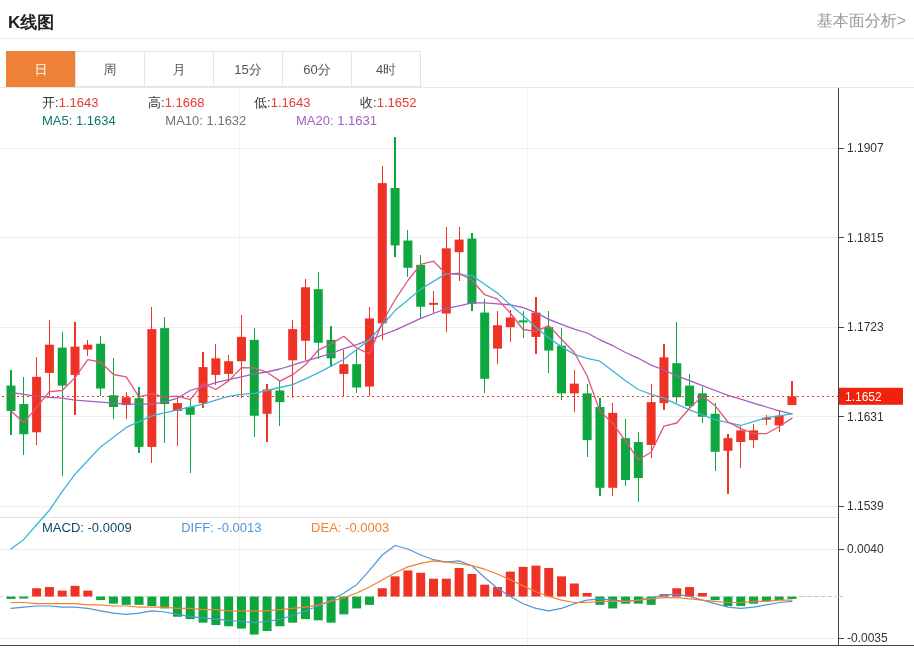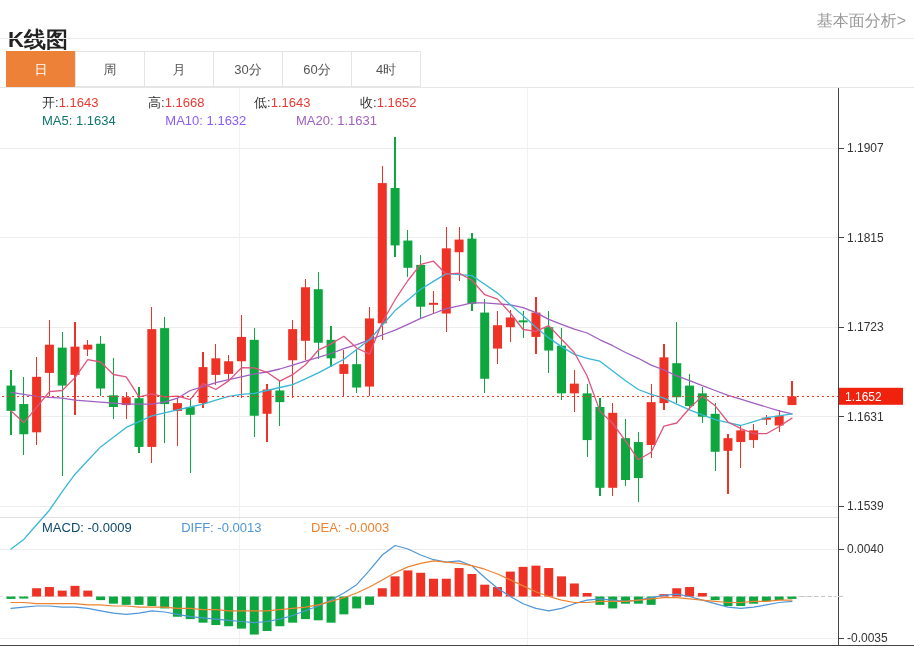--- a/index.html
+++ b/index.html
@@ -1,51 +1,51 @@
 <!DOCTYPE html>
 <html><head>
 <meta charset="utf-8">
 <style>
   html,body{margin:0;padding:0;background:#fff;}
   .app{position:relative;width:914px;height:649px;background:#fff;overflow:hidden;
        font-family:"Liberation Sans",sans-serif;}
-  .hdr-title{position:absolute;left:8px;top:25px;font-size:22px;font-weight:bold;color:#222;}
+  .hdr-title{position:absolute;left:8px;top:11px;font-size:17px;font-weight:bold;color:#222;}
   .hdr-link{position:absolute;right:8px;top:11px;font-size:16px;color:#999;text-decoration:none;cursor:pointer;}
   .title-rule{position:absolute;left:0;top:38px;width:914px;height:1px;background:#ececec;}
   .tabs{position:absolute;left:7px;top:51px;display:flex;}
   .tab{width:70px;height:36px;line-height:36px;text-align:center;font-size:13px;color:#555;
        background:#fff;border:1px solid #e4e4e4;margin-left:-1px;box-sizing:border-box;cursor:pointer;}
   .tab.active{color:#fff;border-color:transparent;}
   .tab-rule{position:absolute;left:0;top:87px;width:914px;height:1px;background:#e6e6e6;}
   .chart-wrap{position:absolute;left:0;top:88px;width:914px;height:561px;}
   .overlay{position:absolute;left:10px;font-size:13px;pointer-events:none;white-space:nowrap;}
   .ohlc-row{top:6px;}
   .ma-row{top:25px;}
   .macd-row{top:432px;}
   .lab{color:#333;}
   .pair{margin-right:14px;margin-left:32px;}
   svg{position:absolute;left:0;top:0;}
   svg text{font-family:"Liberation Sans",sans-serif;}
 </style>
 <style>.val-red{color:#e83a33;}
-     .ma5-c{color:#0f766e;} .ma10-c{color:#8b5cf6;} .ma20-c{color:#a05fc0;}
+     .ma5-c{color:#0f766e;} .ma10-c{color:#737373;} .ma20-c{color:#a05fc0;}
      .macd-c{color:#0c4a6e;} .diff-c{color:#4f96d8;} .dea-c{color:#ef8230;}
      .tab.active{background:#ee8138;}</style></head>
 <body>
 
 <div class="app">
   <div class="hdr-title">K线图</div>
   <a class="hdr-link">基本面分析&gt;</a>
   <div class="title-rule"></div>
 
   <div class="tabs">
       <div class="tab active">日</div>
       <div class="tab">周</div>
       <div class="tab">月</div>
-      <div class="tab">30分</div>
+      <div class="tab">15分</div>
       <div class="tab">60分</div>
       <div class="tab">4时</div>
     </div>
   <div class="tab-rule"></div>
 
   <div class="chart-wrap">
     <svg id="chart-svg" width="914" height="561" viewBox="0 88 914 561">
         <g>
           <line x1="0" y1="148.06194690265488" x2="838" y2="148.06194690265488" stroke="#ededed" stroke-width="1" shape-rendering="crispEdges"></line>
           <line x1="0" y1="237.61946902654952" x2="838" y2="237.61946902654952" stroke="#ededed" stroke-width="1" shape-rendering="crispEdges"></line>

